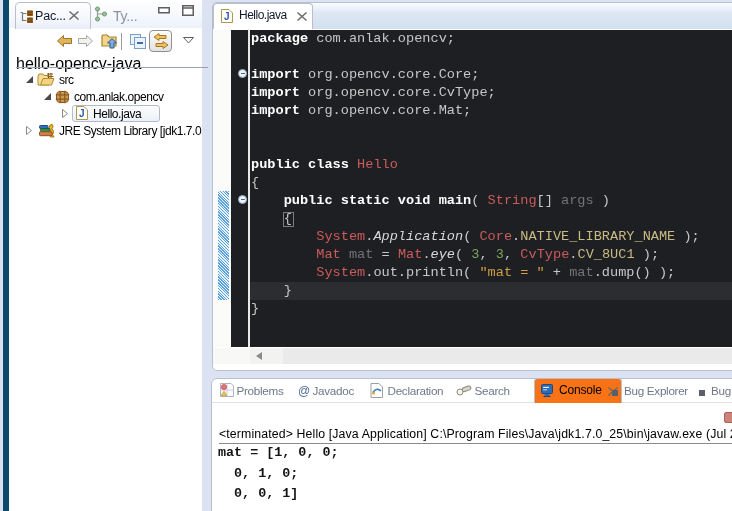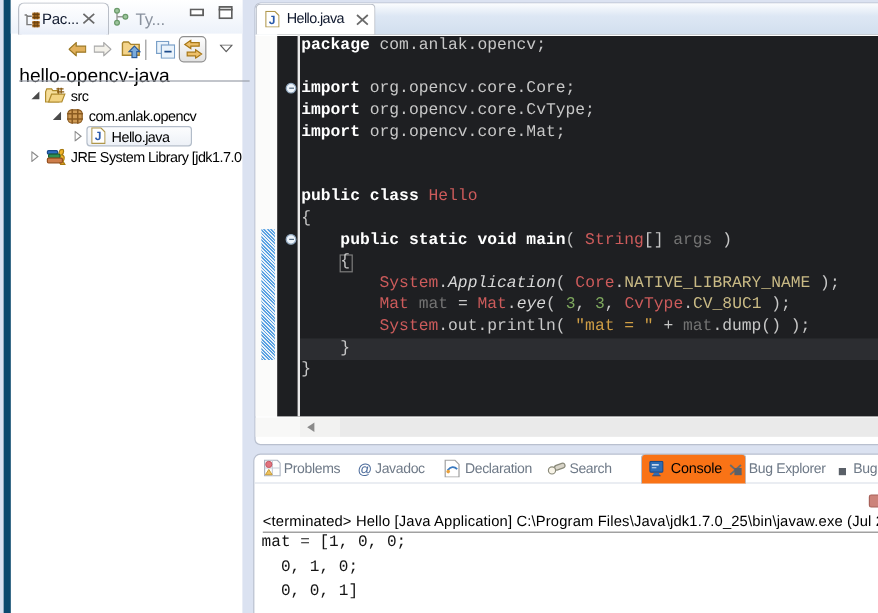--- a/index.html
+++ b/index.html
@@ -62,21 +62,21 @@
     border:1px solid #b9c0cf; border-radius:6px 6px 0 0; }
   .btab { position:absolute; top:3px; height:24px; font-size:11.7px; letter-spacing:-0.3px; color:#6e7987; }
   .btab .txt { position:absolute; top:2px; left:16.5px; white-space:nowrap; }
   #ctab { position:absolute; left:306px; top:-1px; width:88px; height:25px; background:#f97316;
     border:1px solid #b9bec7; border-bottom:none; border-radius:4px 4px 0 0;margin-left:16px; }
   #ctab .txt { position:absolute; left:24px; top:4px; font-size:12px; letter-spacing:-0.2px; color:#000; }
   #bheadline { position:absolute; left:0; top:23px; right:0; height:1px; background:#dde2ea; }
   #redsq { position:absolute; left:512px; top:33px; width:11px; height:11px; background:#cc837a; border:1px solid #a8625a; border-radius:2px; }
   #cterm { position:absolute; left:7px; top:48px; font-size:12.3px; letter-spacing:0.13px; color:#000; white-space:nowrap; border-bottom:1px solid #8a8a8a; padding-bottom:2px; }
   #cout { margin:0; position:absolute; left:6px; top:64px; font-family:"Liberation Mono",monospace;
-     font-size:13.4px; line-height:20.5px; color:#141414; white-space:pre; }
+     font-size:13.4px; line-height:20.5px; color:#141414; white-space:pre;font-weight:bold; }
 </style>
 </head>
 <body>
 
 <div id="lpanel" class="abs">
   <div class="abs" style="left:0;top:0;right:0;height:28px;background:linear-gradient(#ffffff,#edf2fa)"></div>
   <div class="tabPac abs">
     <svg class="abs" style="left:4px;top:7px" width="14" height="13" viewBox="0 0 14 13">
       <path d="M0.5 2.5 h2 M2.5 2.5 v8.5 M2.5 3.5 h4 M2.5 10.5 h4" fill="none" stroke="#7a7a7a" stroke-width="1.2"></path>
       <rect x="7" y="0.5" width="6" height="5.5" fill="#b06f22"></rect>

